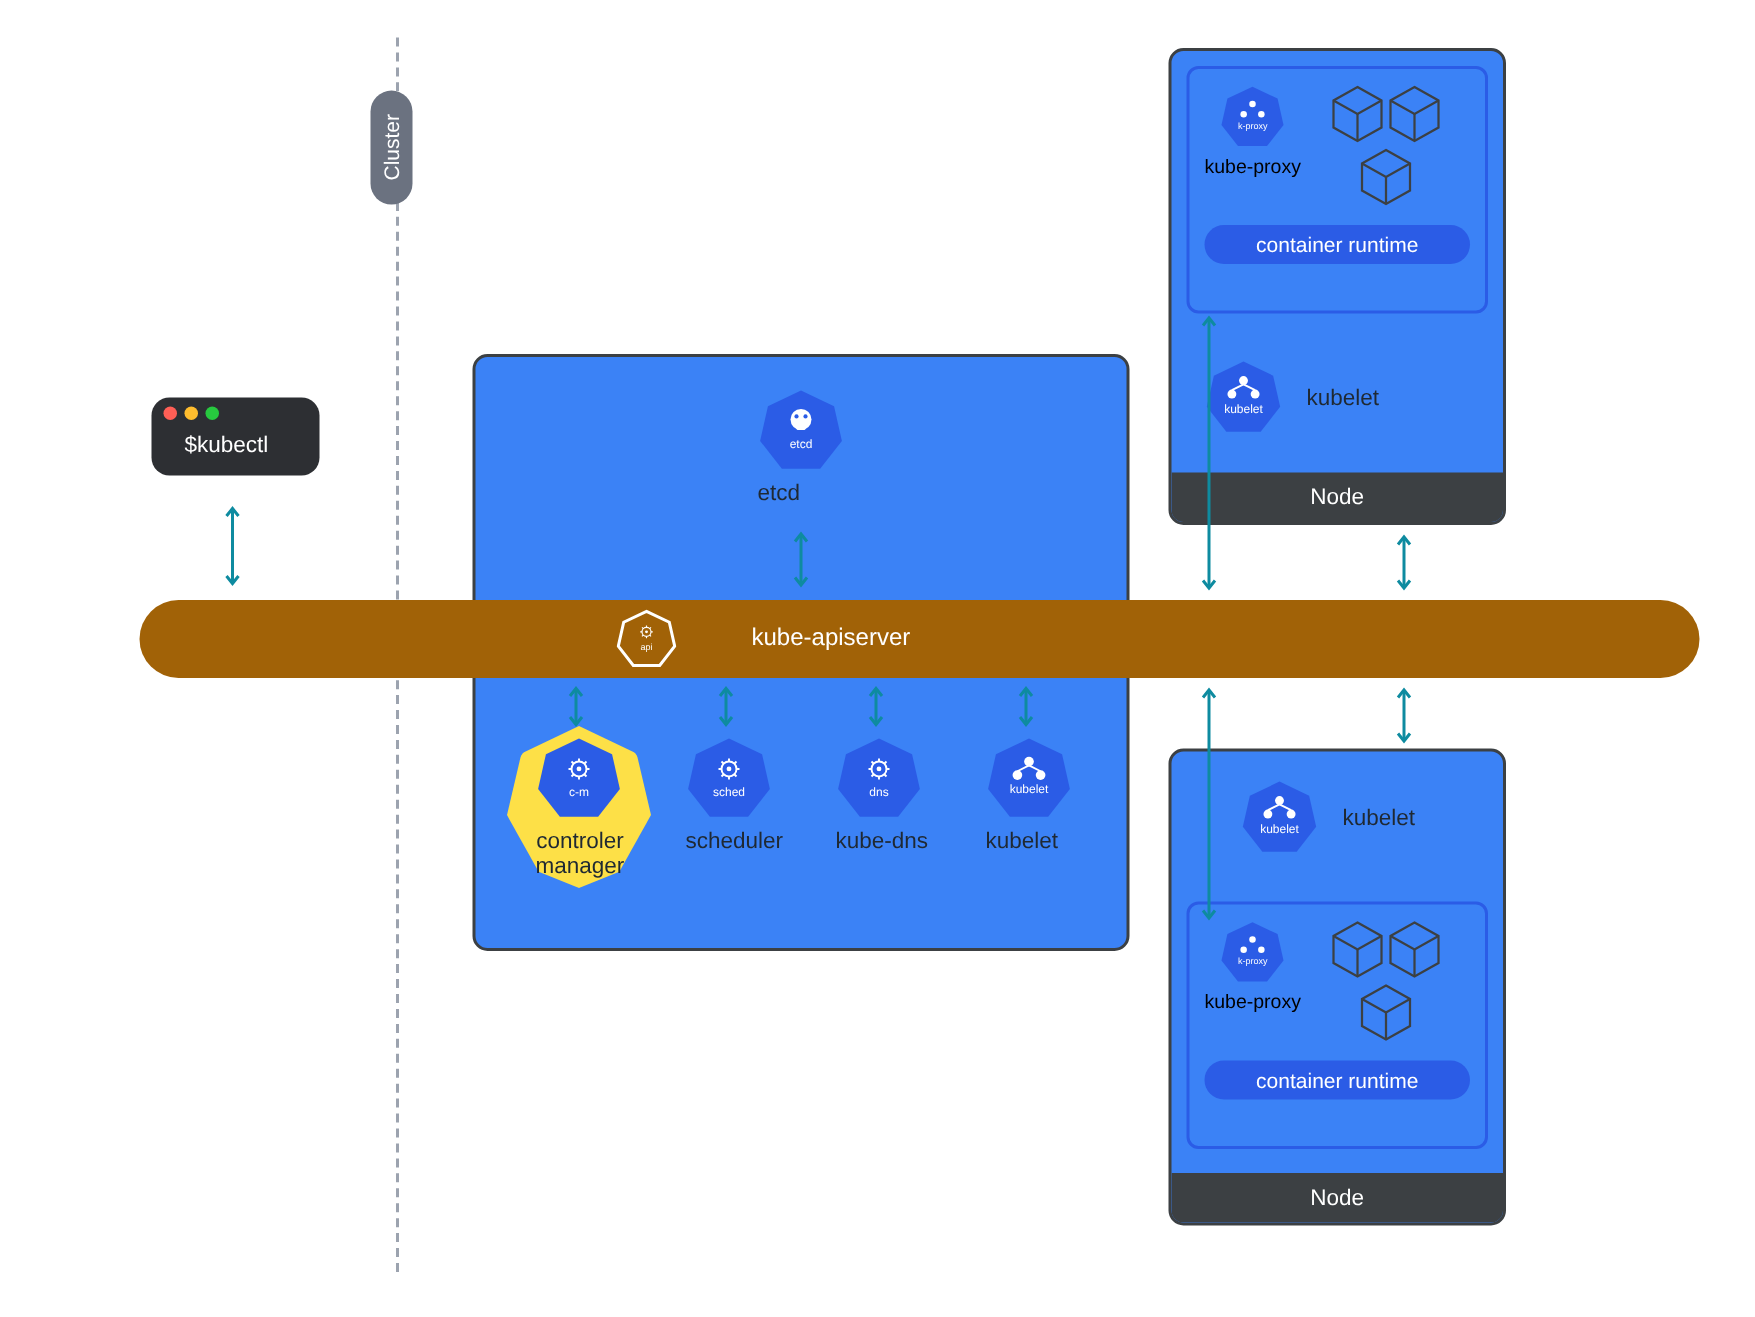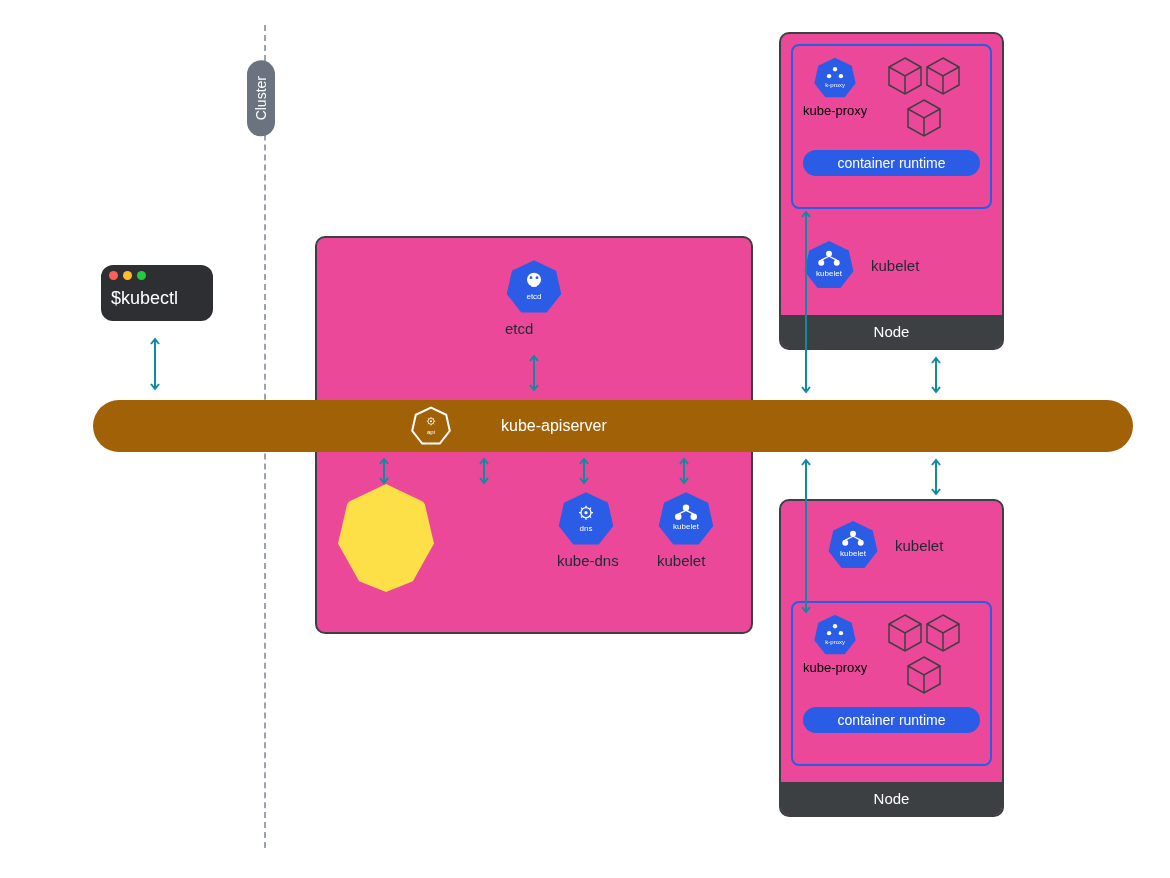--- a/index.html
+++ b/index.html
@@ -48,28 +48,28 @@
   }
   .kubectl-bar {
     display: flex;
     gap: 5px;
     padding: 6px 8px 2px 8px;
   }
   .dot { width: 9px; height: 9px; border-radius: 50%; }
   .dot.red { background: #ff5f56; }
   .dot.yellow { background: #ffbd2e; }
   .dot.green { background: #27c93f; }
-  .kubectl-body { padding: 6px 10px 12px 10px; font-size: 18px; }
+  .kubectl-body { padding: 6px 10px 12px 10px; font-size: 15px; margin-left: 12px; }
 
   
   .panel {
     position: absolute;
     border: 2px solid #3c4043;
     border-radius: 10px;
-    background: #ec4899;
+    background: #3b82f6;
     overflow: hidden;
   }
   .panel-footer {
     background: #3c4043;
     color: #fff;
     padding: 8px 14px;
     font-size: 15px;
   }
 
   
@@ -231,21 +231,50 @@
             <rect x="-3" y="3" width="6" height="3" rx="1" fill="#fff"></rect>
           </svg>
         <span class="tag">etcd</span>
       </div>
     </div>
     <span class="label">etcd</span>
   </div>
 
   <div class="highlight-bg" style="left:21px; top:246px; width:96px; height:108px; clip-path: polygon(50% 0%, 90% 17%, 100% 55%, 78% 90%, 50% 100%, 22% 90%, 0% 55%, 10% 17%);"></div>
 
-
+  <div class="comp" style="left:40px; top:252px;">
+    <div class="hept">
+      <svg viewBox="0 0 100 100">
+          <use href="#hept-path" fill="#2b5ce6"></use>
+        </svg>
+      <div class="inner">
+        <svg width="22" height="22" viewBox="-11 -11 22 22">
+            <use href="#gears"></use>
+          </svg>
+        <span class="tag">c-m</span>
+      </div>
+    </div>
+    <span class="label" style="white-space:pre-line;">controler
+manager</span>
+  </div>
+
+  <div class="comp" style="left:140px; top:252px;">
+    <div class="hept">
+      <svg viewBox="0 0 100 100">
+          <use href="#hept-path" fill="#2b5ce6"></use>
+        </svg>
+      <div class="inner">
+        <svg width="22" height="22" viewBox="-11 -11 22 22">
+            <use href="#gears"></use>
+          </svg>
+        <span class="tag">sched</span>
+      </div>
+    </div>
+    <span class="label">scheduler</span>
+  </div>
 
   <div class="comp" style="left:240px; top:252px;">
     <div class="hept">
       <svg viewBox="0 0 100 100">
           <use href="#hept-path" fill="#2b5ce6"></use>
         </svg>
       <div class="inner">
         <svg width="22" height="22" viewBox="-11 -11 22 22">
             <use href="#gears"></use>
           </svg>

